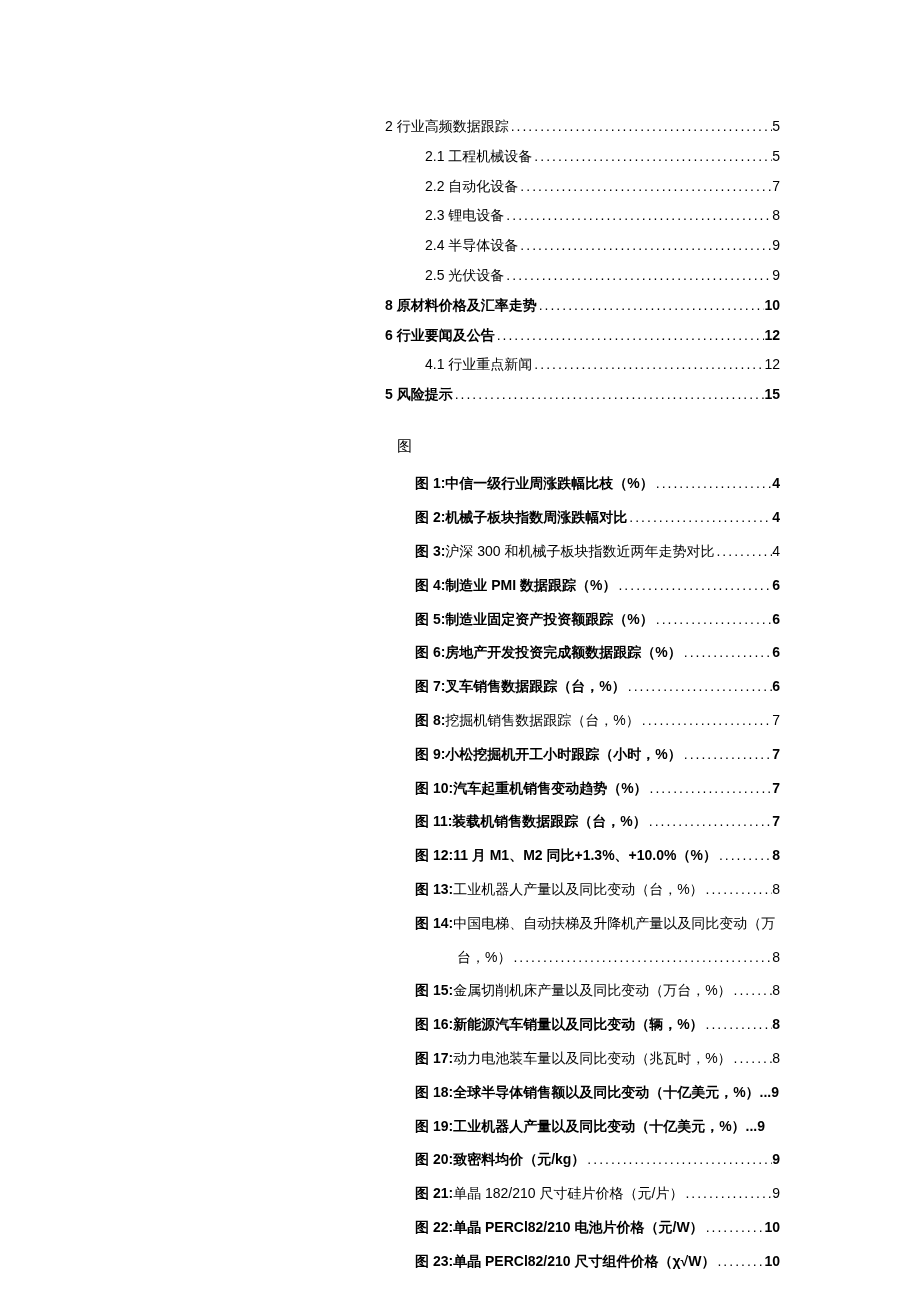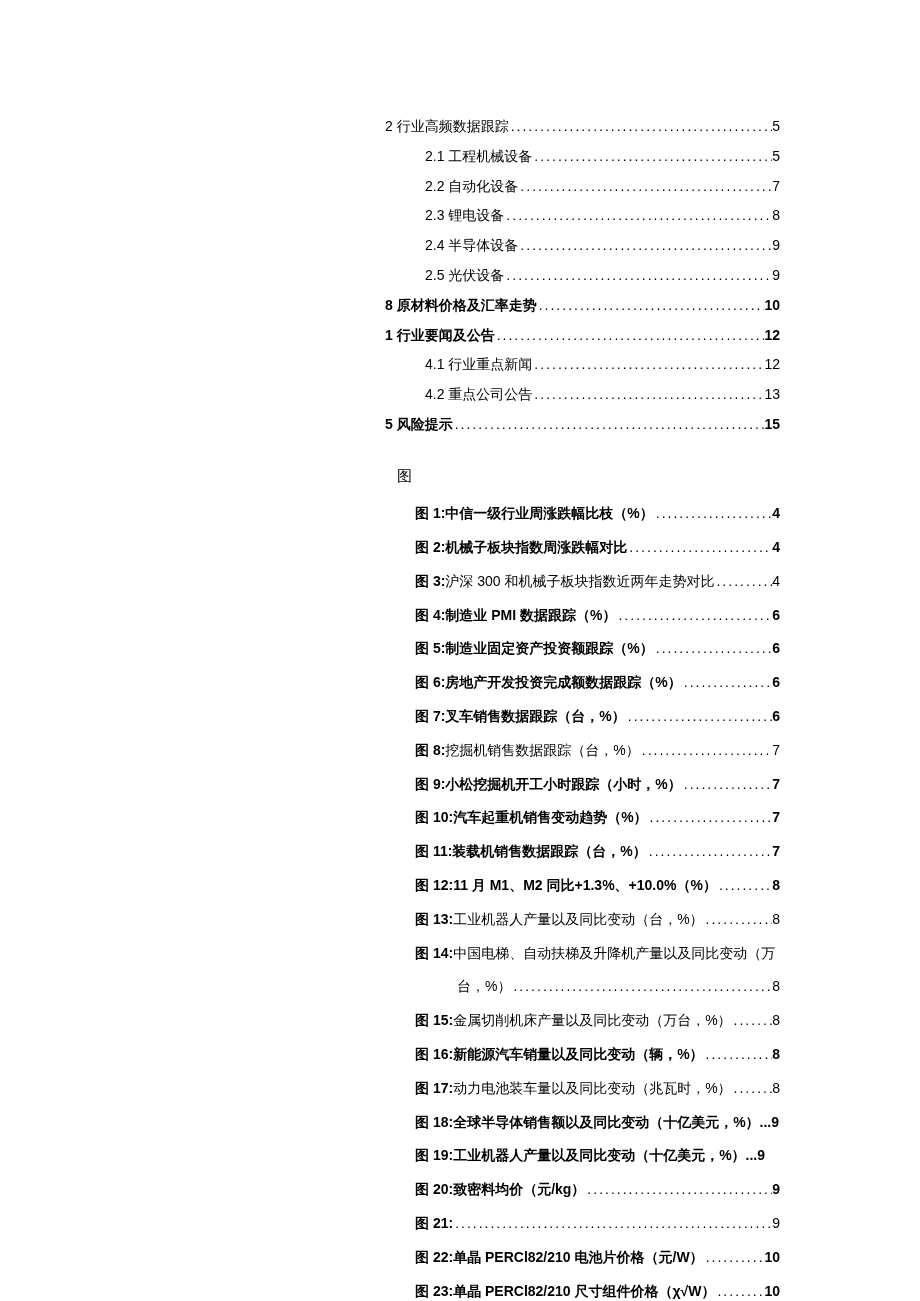--- a/index.html
+++ b/index.html
@@ -89,33 +89,28 @@
         <span class="toc-label">2.5  光伏设备</span>
         <span class="toc-dots"></span>
         <span class="toc-page">9</span>
       </div>
       <div class="toc-row">
         <span class="toc-label bold">8 原材料价格及汇率走势</span>
         <span class="toc-dots"></span>
         <span class="toc-page bold">10</span>
       </div>
       <div class="toc-row">
-        <span class="toc-label bold">1 行业要闻及公告</span>
+        <span class="toc-label bold">6 行业要闻及公告</span>
         <span class="toc-dots"></span>
         <span class="toc-page bold">12</span>
       </div>
       <div class="toc-row indent-1">
         <span class="toc-label">4.1 行业重点新闻</span>
         <span class="toc-dots"></span>
         <span class="toc-page">12</span>
-      </div>
-      <div class="toc-row indent-1">
-        <span class="toc-label">4.2 重点公司公告</span>
-        <span class="toc-dots"></span>
-        <span class="toc-page">13</span>
       </div>
       <div class="toc-row">
         <span class="toc-label bold">5 风险提示</span>
         <span class="toc-dots"></span>
         <span class="toc-page bold">15</span>
       </div>
     </div>
 
   <div class="figs-heading">图</div>
 
@@ -236,20 +231,21 @@
         <span class="toc-page bold"> ...9</span>
       </div>
       <div class="fig-row">
         <span class="fig-prefix">图 20:</span>
         <span class="toc-label bold">致密料均价（元/kg）</span>
         <span class="toc-dots"></span>
         <span class="toc-page bold">9</span>
       </div>
       <div class="fig-row">
         <span class="fig-prefix">图 21:</span>
+        <span class="toc-label">单晶 182/210 尺寸硅片价格（元/片）</span>
         <span class="toc-dots"></span>
         <span class="toc-page">9</span>
       </div>
       <div class="fig-row">
         <span class="fig-prefix">图 22:</span>
         <span class="toc-label bold">单晶 PERCl82/210 电池片价格（元/W）</span>
         <span class="toc-dots"></span>
         <span class="toc-page bold">10</span>
       </div>
       <div class="fig-row">

